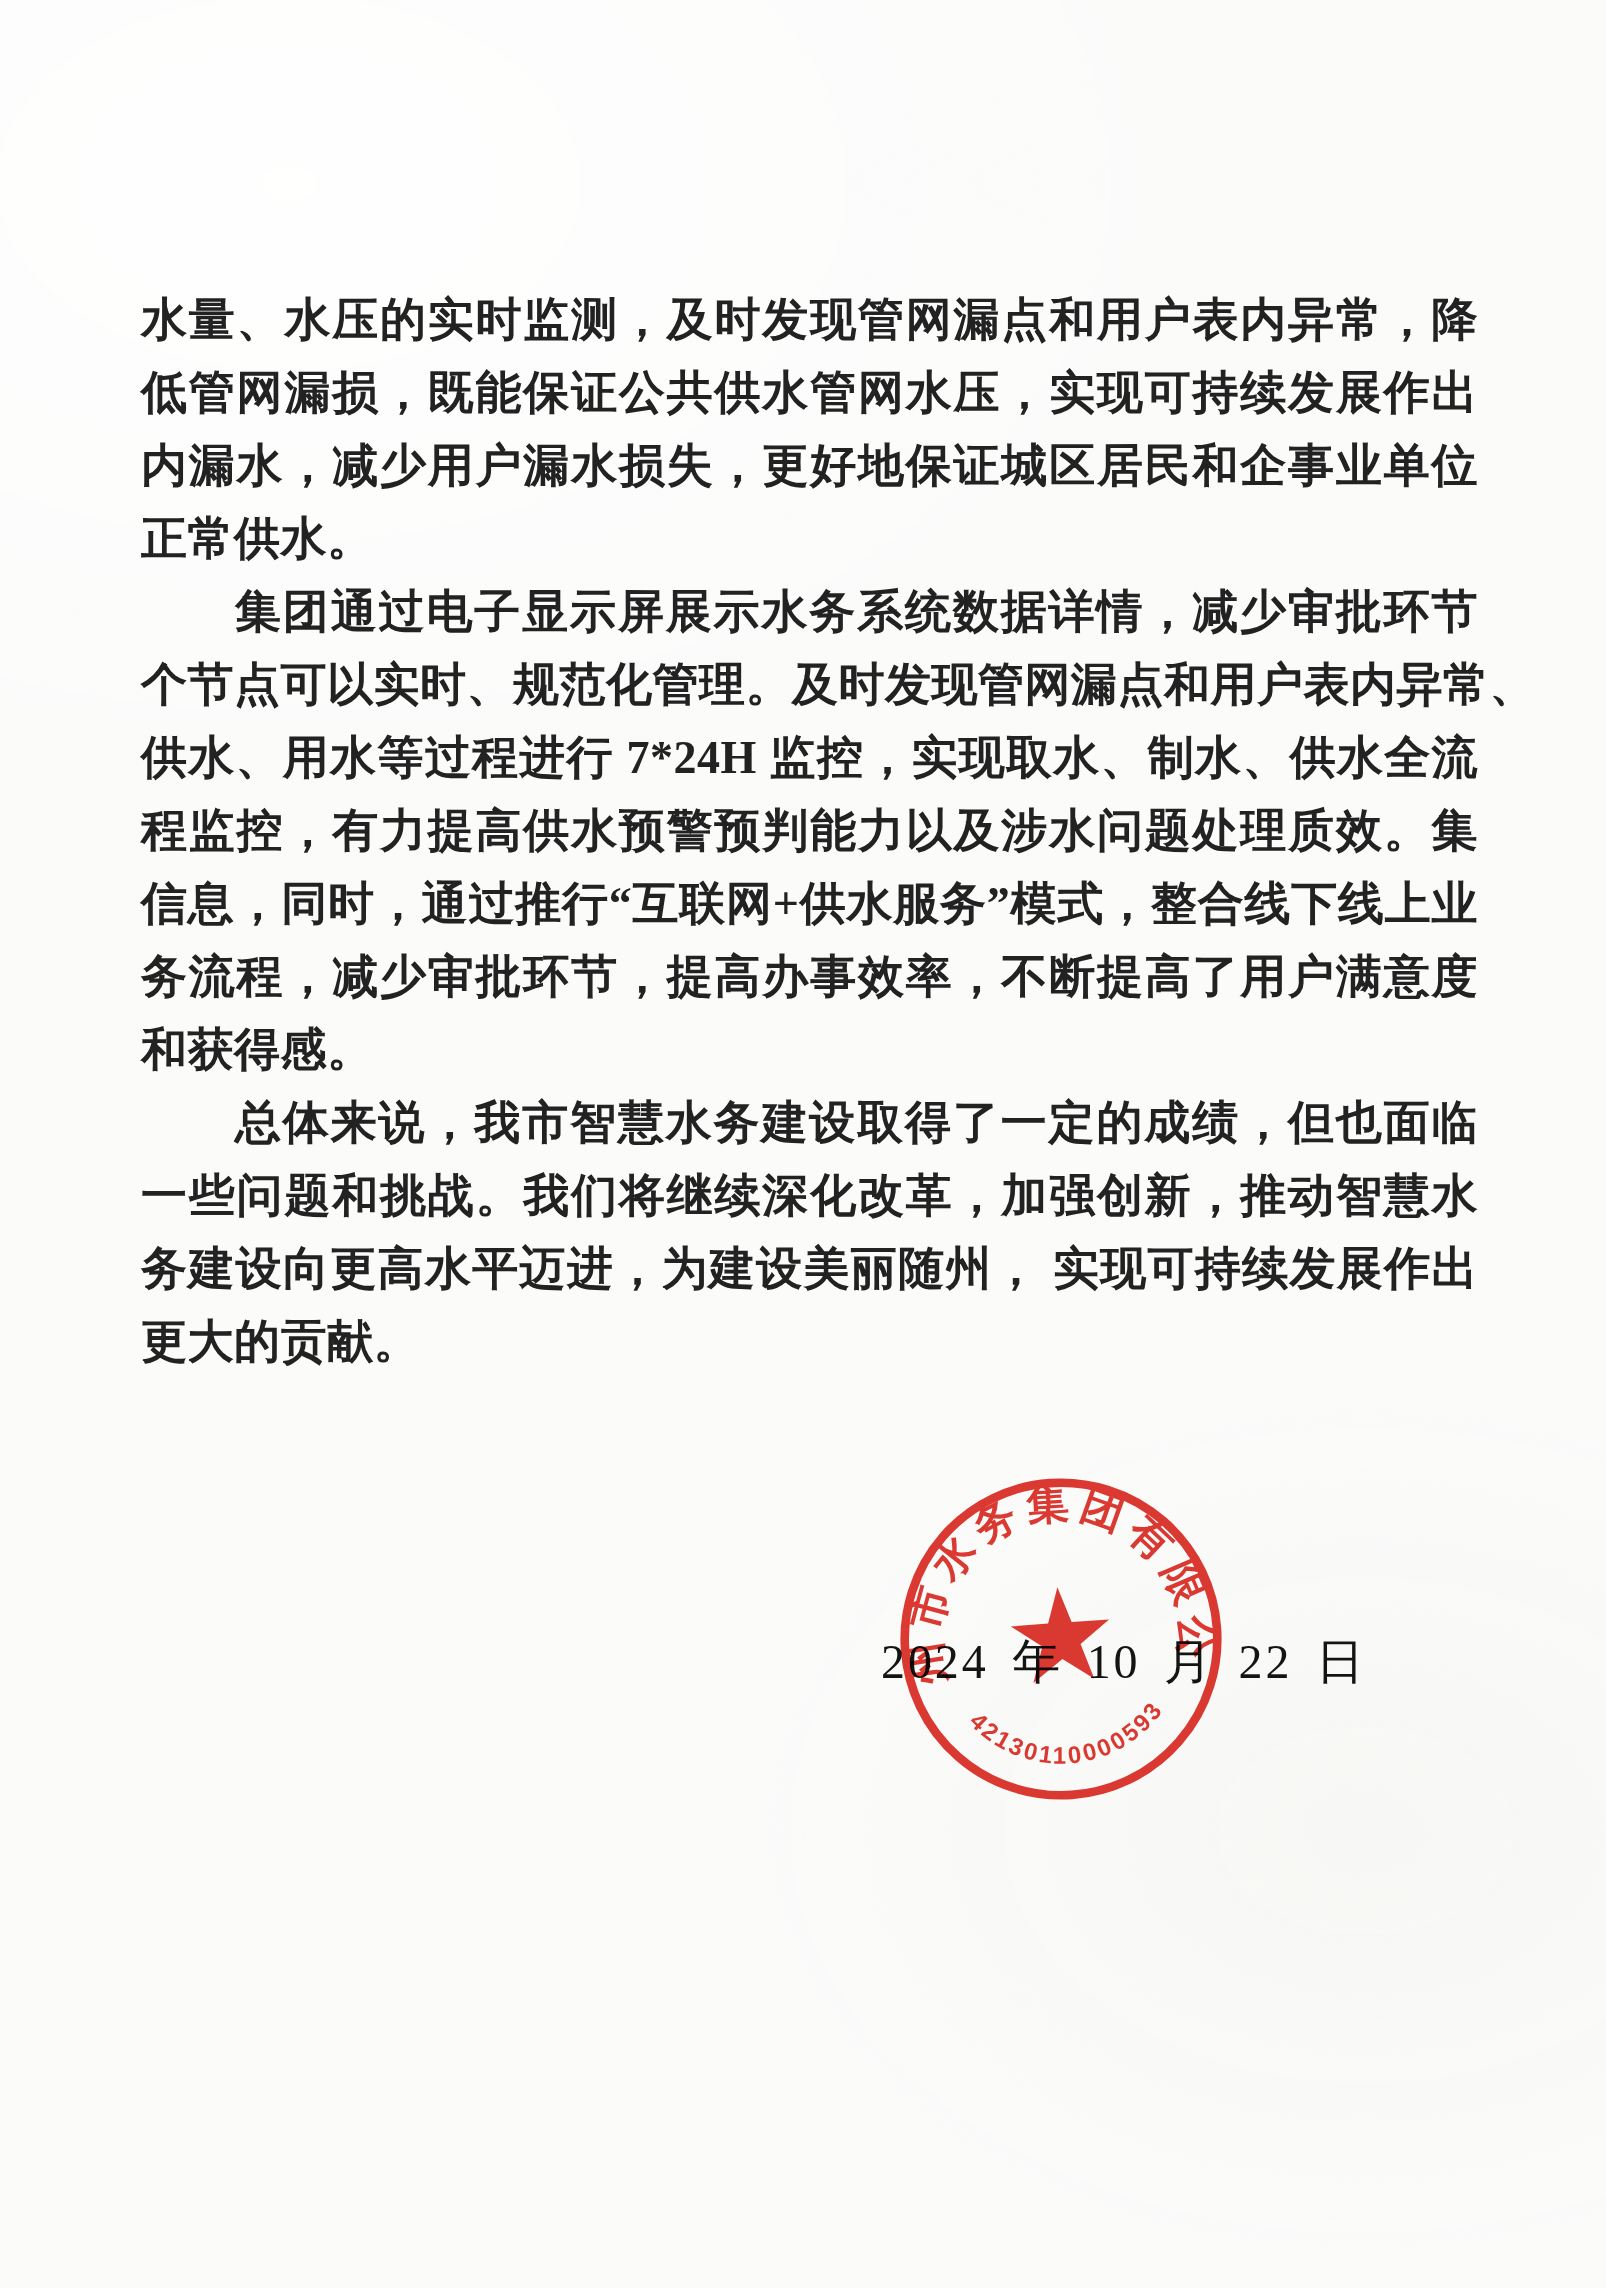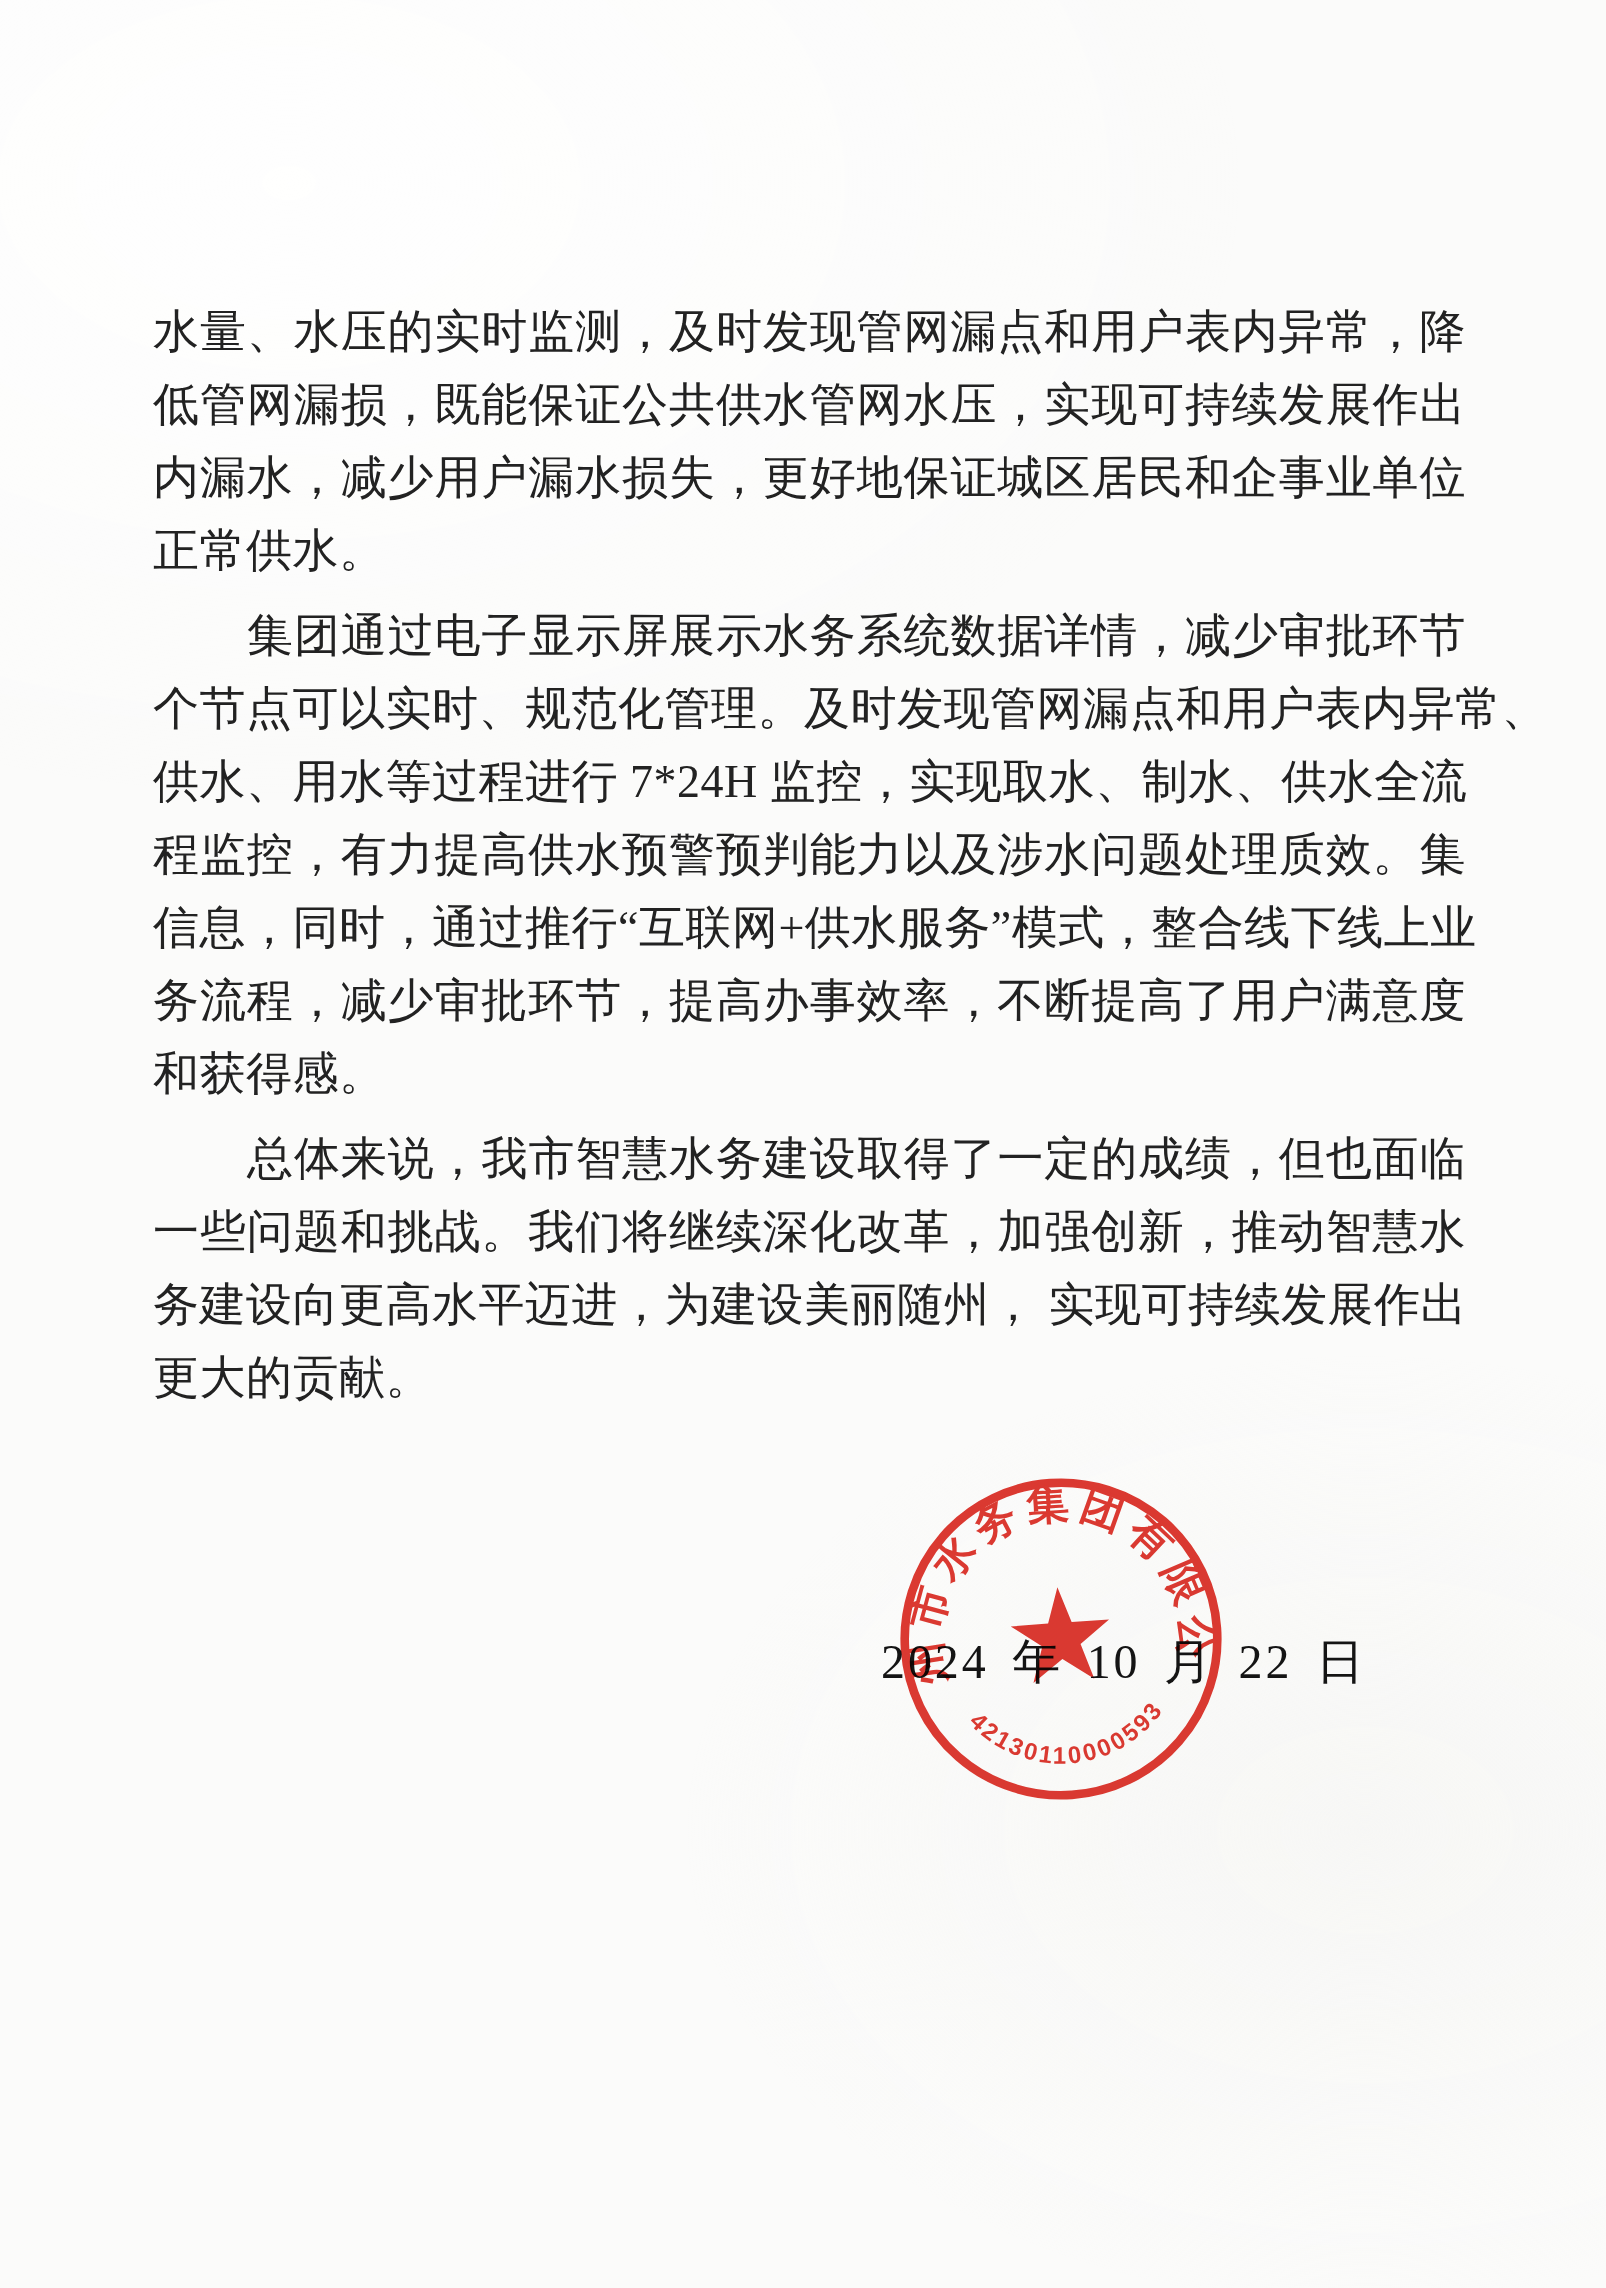--- a/index.html
+++ b/index.html
@@ -17,21 +17,21 @@
   }
   .text-block {
     position: absolute;
     left: 141px;
     top: 283px;
     width: 1337px;
     font-size: 46px;
     line-height: 73px;
     color: #222;
   }
-  .para { margin: 12px; }
+  .para { margin: 0; font-weight: bold; }
   .tline {
     text-align: justify;
     text-align-last: justify;
     white-space: nowrap;
     letter-spacing: 0.5px;
   }
   .tline.last {
     text-align: left;
     text-align-last: left;
   }

